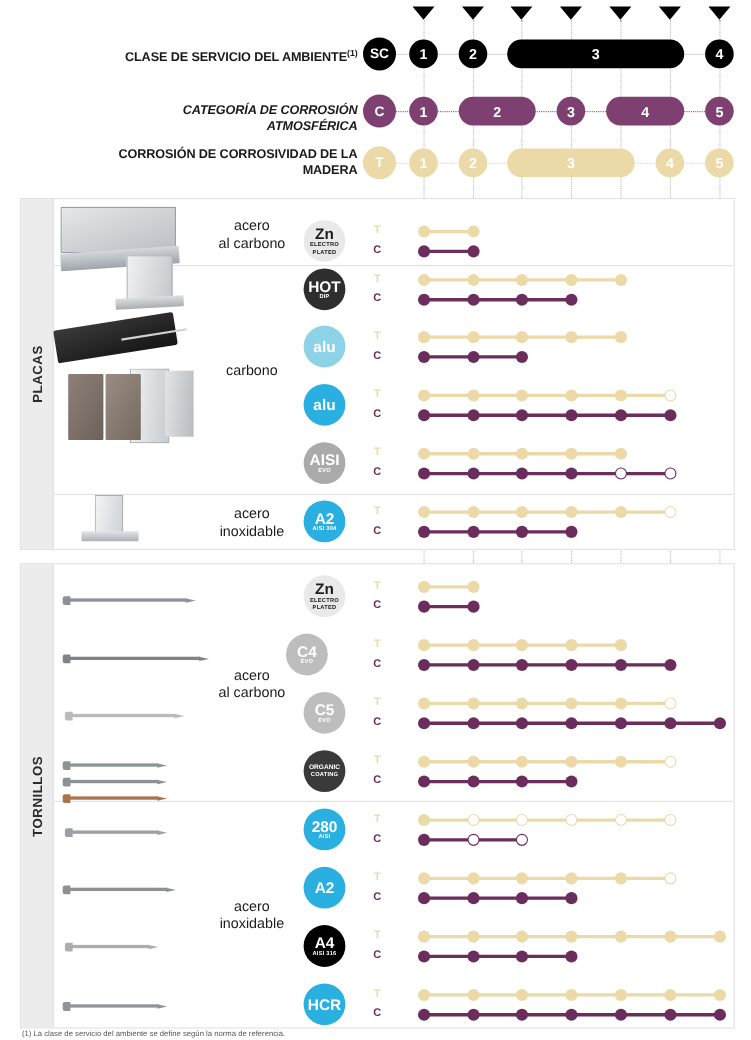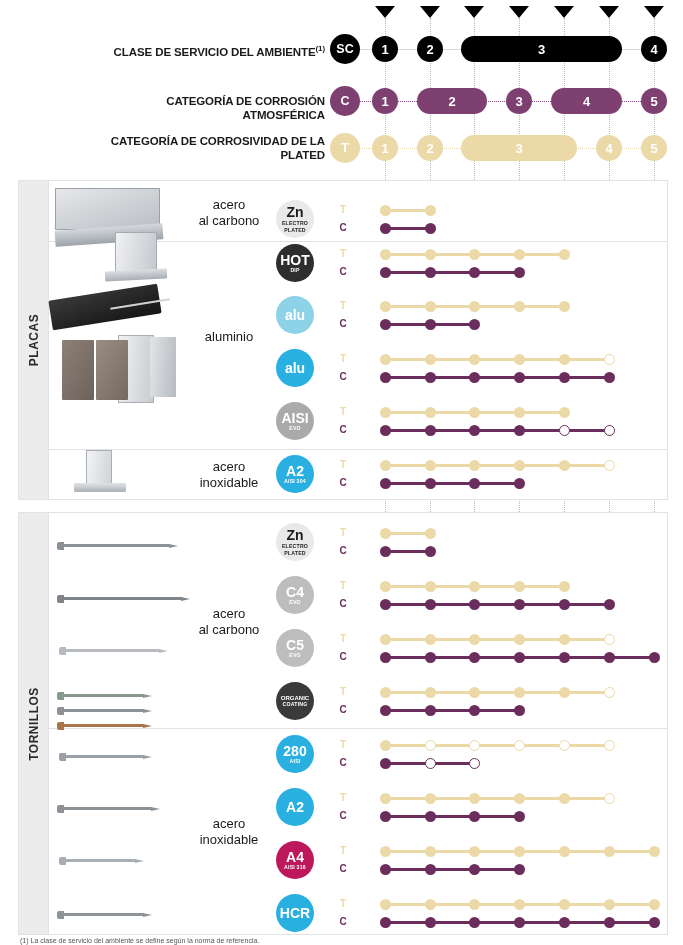--- a/index.html
+++ b/index.html
@@ -159,50 +159,50 @@
     <div class="hdr-row" style="top: 0px;">
       <div class="hdr-label" style="right: 358px; top: 42px;">CLASE DE SERVICIO DEL AMBIENTE<sup>(1)</sup></div>
       <div class="circle-lead" style="left: 330px; top: 34px; background: rgb(0, 0, 0);">SC</div>
       <div class="connector grey" style="left: 360px; width: 307px; top: 49px;"></div>
       <div class="pill round" style="left: 372px; top: 36px; width: 26px; background: rgb(0, 0, 0);">1</div>
       <div class="pill round" style="left: 417px; top: 36px; width: 26px; background: rgb(0, 0, 0);">2</div>
       <div class="pill" style="left: 461px; top: 36px; width: 161px; background: rgb(0, 0, 0);">3</div>
       <div class="pill round" style="left: 641px; top: 36px; width: 26px; background: rgb(0, 0, 0);">4</div>
     </div>
     <div class="hdr-row" style="top: 0px;">
-      <div class="hdr-label" style="right: 358px; top: 94px;">CATEGORÍA DE CORROSIÓN ATMOSFÉRICA</div>
+      <div class="hdr-label" style="right: 358px; top: 94px; font-style: italic;">CATEGORÍA DE CORROSIÓN ATMOSFÉRICA</div>
       <div class="circle-lead" style="left: 330px; top: 86px; background: rgb(125, 64, 112);">C</div>
       <div class="connector purple" style="left: 360px; width: 307px; top: 101px;"></div>
       <div class="pill round" style="left: 372px; top: 88px; width: 26px; background: rgb(125, 64, 112);">1</div>
       <div class="pill" style="left: 417px; top: 88px; width: 70px; background: rgb(125, 64, 112);">2</div>
       <div class="pill round" style="left: 506px; top: 88px; width: 26px; background: rgb(125, 64, 112);">3</div>
       <div class="pill" style="left: 551px; top: 88px; width: 71px; background: rgb(125, 64, 112);">4</div>
       <div class="pill round" style="left: 641px; top: 88px; width: 26px; background: rgb(125, 64, 112);">5</div>
     </div>
     <div class="hdr-row" style="top: 0px;">
-      <div class="hdr-label" style="right: 358px; top: 134px;">CATEGORÍA DE CORROSIVIDAD DE LA PLATED</div>
+      <div class="hdr-label" style="right: 358px; top: 134px;">CORROSIÓN DE CORROSIVIDAD DE LA MADERA</div>
       <div class="circle-lead" style="left: 330px; top: 133px; background: rgb(236, 217, 168);">T</div>
       <div class="connector tan" style="left: 360px; width: 307px; top: 148px;"></div>
       <div class="pill round" style="left: 372px; top: 135px; width: 26px; background: rgb(236, 217, 168); color: rgb(255, 255, 255);">1</div>
       <div class="pill round" style="left: 417px; top: 135px; width: 26px; background: rgb(236, 217, 168); color: rgb(255, 255, 255);">2</div>
       <div class="pill" style="left: 461px; top: 135px; width: 116px; background: rgb(236, 217, 168); color: rgb(255, 255, 255);">3</div>
       <div class="pill round" style="left: 596px; top: 135px; width: 26px; background: rgb(236, 217, 168); color: rgb(255, 255, 255);">4</div>
       <div class="pill round" style="left: 641px; top: 135px; width: 26px; background: rgb(236, 217, 168); color: rgb(255, 255, 255);">5</div>
     </div>
     <div class="panel" style="top: 180px; height: 320px;">
       <div class="sidebar">
         <span>PLACAS</span>
       </div>
       <div class="mat-label" style="left: 155px; top: 15.5px;">
         <div>acero</div>
         <div>al carbono</div>
       </div>
       <div class="grp-div" style="top: 60px;"></div>
       <div class="mat-label" style="left: 155px; top: 148px;">
-        <div>aluminio</div>
+        <div>carbono</div>
       </div>
       <div class="grp-div" style="top: 268px;"></div>
       <div class="mat-label" style="left: 155px; top: 277.5px;">
         <div>acero</div>
         <div>inoxidable</div>
       </div>
     </div>
     <div class="badge" style="left: 276px; top: 200px; background: rgb(233, 233, 233); color: rgb(29, 29, 29);">
       <div class="b1">Zn</div>
       <div class="b2">ELECTRO</div>
@@ -324,21 +324,21 @@
       <div class="b2">PLATED</div>
     </div>
     <div class="tc t" style="left: 337px; top: 527px;">T</div>
     <div class="tc c" style="left: 337px; top: 545px;">C</div>
     <div class="dline t" style="left: 385px; width: 45px; top: 531.5px;"></div>
     <div class="dot t" style="left: 385px; top: 533px;"></div>
     <div class="dot t" style="left: 430px; top: 533px;"></div>
     <div class="dline c" style="left: 385px; width: 45px; top: 549.5px;"></div>
     <div class="dot c" style="left: 385px; top: 551px;"></div>
     <div class="dot c" style="left: 430px; top: 551px;"></div>
-    <div class="badge" style="left: 276px; top: 576px; background: rgb(189, 189, 189); color: rgb(255, 255, 255);">
+    <div class="badge" style="left: 260px; top: 576px; background: rgb(189, 189, 189); color: rgb(255, 255, 255);">
       <div class="b1">C4</div>
       <div class="b2">EVO</div>
     </div>
     <div class="tc t" style="left: 337px; top: 580px;">T</div>
     <div class="tc c" style="left: 337px; top: 598px;">C</div>
     <div class="dline t" style="left: 385px; width: 179px; top: 584.5px;"></div>
     <div class="dot t" style="left: 385px; top: 586px;"></div>
     <div class="dot t" style="left: 430px; top: 586px;"></div>
     <div class="dot t" style="left: 474px; top: 586px;"></div>
     <div class="dot t" style="left: 519px; top: 586px;"></div>
@@ -416,21 +416,21 @@
     <div class="dot t" style="left: 430px; top: 798px;"></div>
     <div class="dot t" style="left: 474px; top: 798px;"></div>
     <div class="dot t" style="left: 519px; top: 798px;"></div>
     <div class="dot t" style="left: 564px; top: 798px;"></div>
     <div class="dot t open" style="left: 609px; top: 798px;"></div>
     <div class="dline c" style="left: 385px; width: 134px; top: 814.5px;"></div>
     <div class="dot c" style="left: 385px; top: 816px;"></div>
     <div class="dot c" style="left: 430px; top: 816px;"></div>
     <div class="dot c" style="left: 474px; top: 816px;"></div>
     <div class="dot c" style="left: 519px; top: 816px;"></div>
-    <div class="badge" style="left: 276px; top: 841px; background: #be185d; color: rgb(255, 255, 255);">
+    <div class="badge" style="left: 276px; top: 841px; background: #000000; color: rgb(255, 255, 255);">
       <div class="b1">A4</div>
       <div class="b2">AISI 316</div>
     </div>
     <div class="tc t" style="left: 337px; top: 845px;">T</div>
     <div class="tc c" style="left: 337px; top: 863px;">C</div>
     <div class="dline t" style="left: 385px; width: 269px; top: 849.5px;"></div>
     <div class="dot t" style="left: 385px; top: 851px;"></div>
     <div class="dot t" style="left: 430px; top: 851px;"></div>
     <div class="dot t" style="left: 474px; top: 851px;"></div>
     <div class="dot t" style="left: 519px; top: 851px;"></div>

